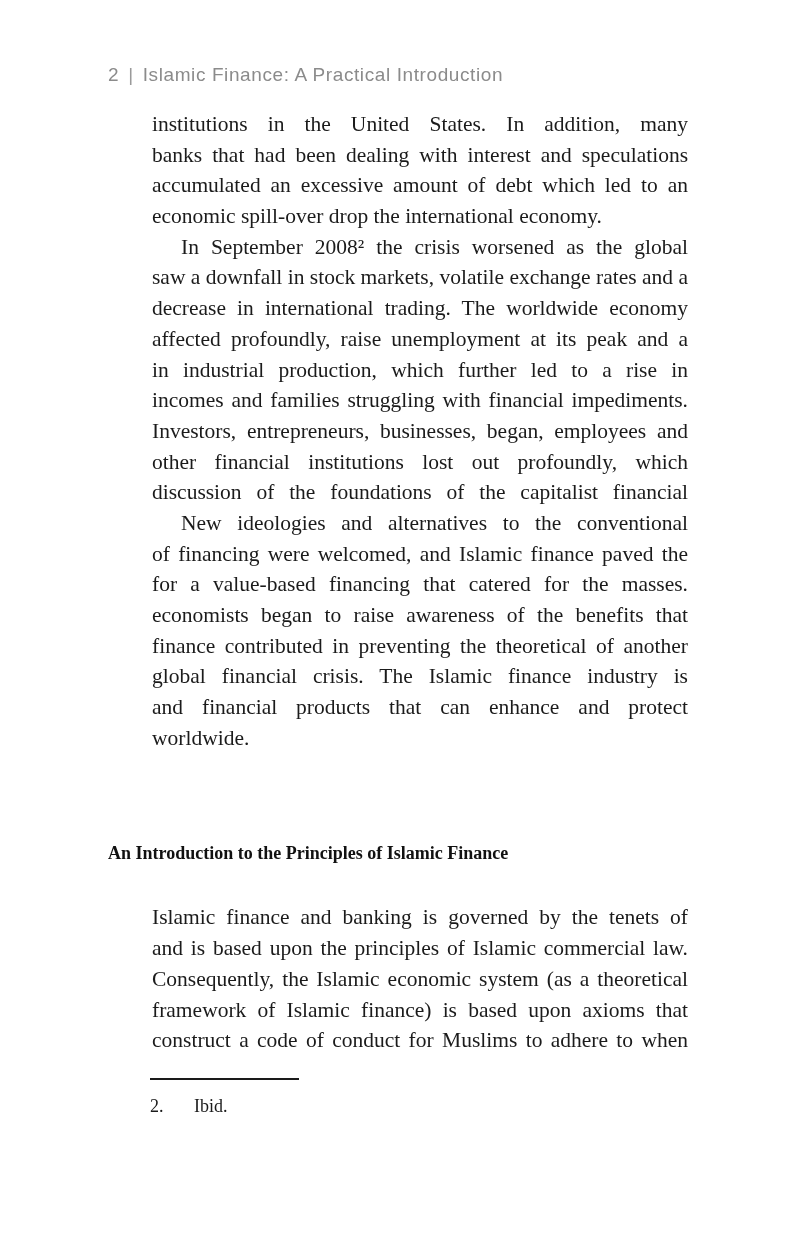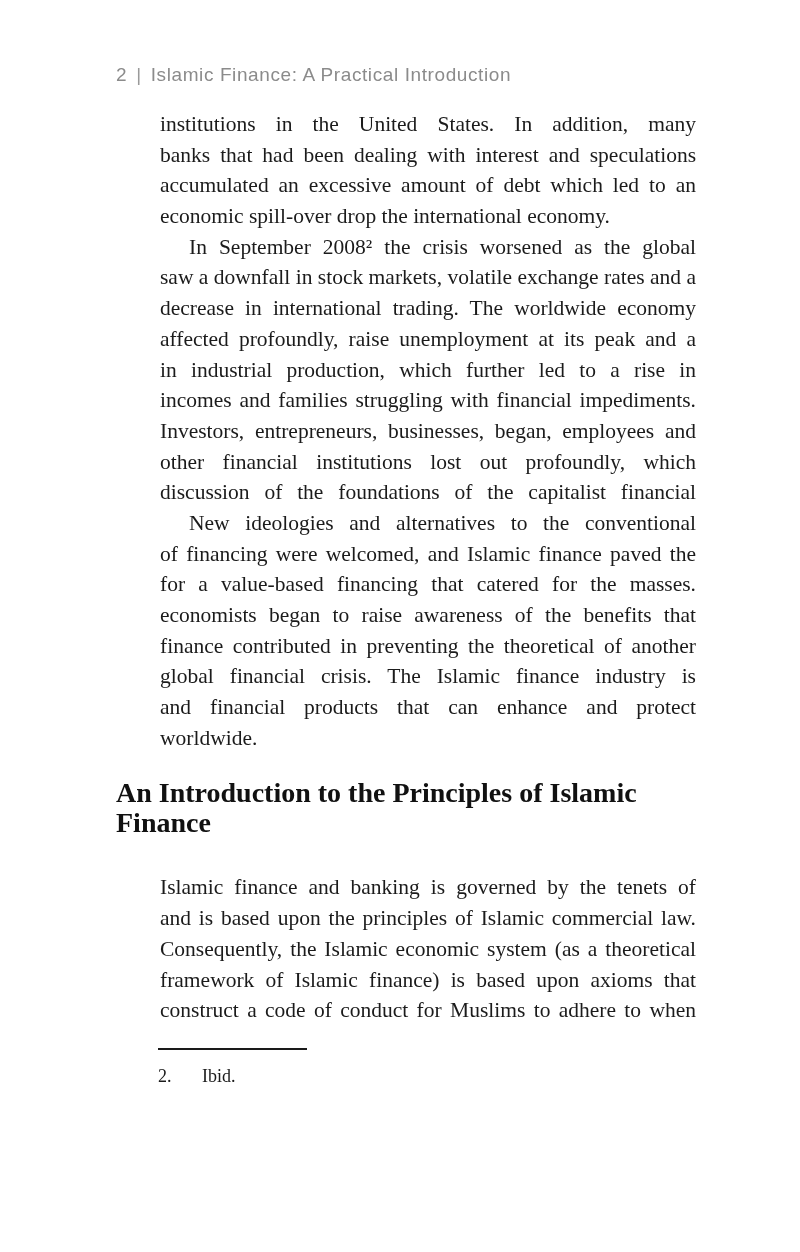--- a/index.html
+++ b/index.html
@@ -6,21 +6,21 @@
   .page {
     position: relative;
     width: 800px;
     height: 1252px;
     background: #ffffff;
     overflow: hidden;
     font-family: "Liberation Serif", "DejaVu Serif", serif;
   }
   .content {
     position: absolute;
-    left: 116px;
+    left: 108px;
     top: 62px;
     width: 580px;
   }
   .running-header {
     font-family: "Liberation Sans", "DejaVu Sans", sans-serif;
     font-size: 19px;
     line-height: 26px;
     color: #8b8b8b;
     letter-spacing: 0.6px;
     white-space: nowrap;
@@ -41,23 +41,23 @@
     line-height: 30.7px;
     text-align: justify;
     text-align-last: justify;
     white-space: normal;
     overflow: hidden;
     margin-left: 44px;
   }
   .line.last { text-align-last: left; }
   .line.indent { text-indent: 29px; }
   .section-heading {
-    margin-top: 25px;
+    margin-top: 85px;
     margin-bottom: 34px;
-    font-size: 28px;
+    font-size: 18px;
     font-weight: bold;
     color: #111111;
     line-height: 30px;
   }
   .footnote-block { margin-top: 22px; margin-left: 42px; }
   .footnote-rule {
     width: 149px;
     height: 0;
     border-top: 2px solid #1a1a1a;
   }

